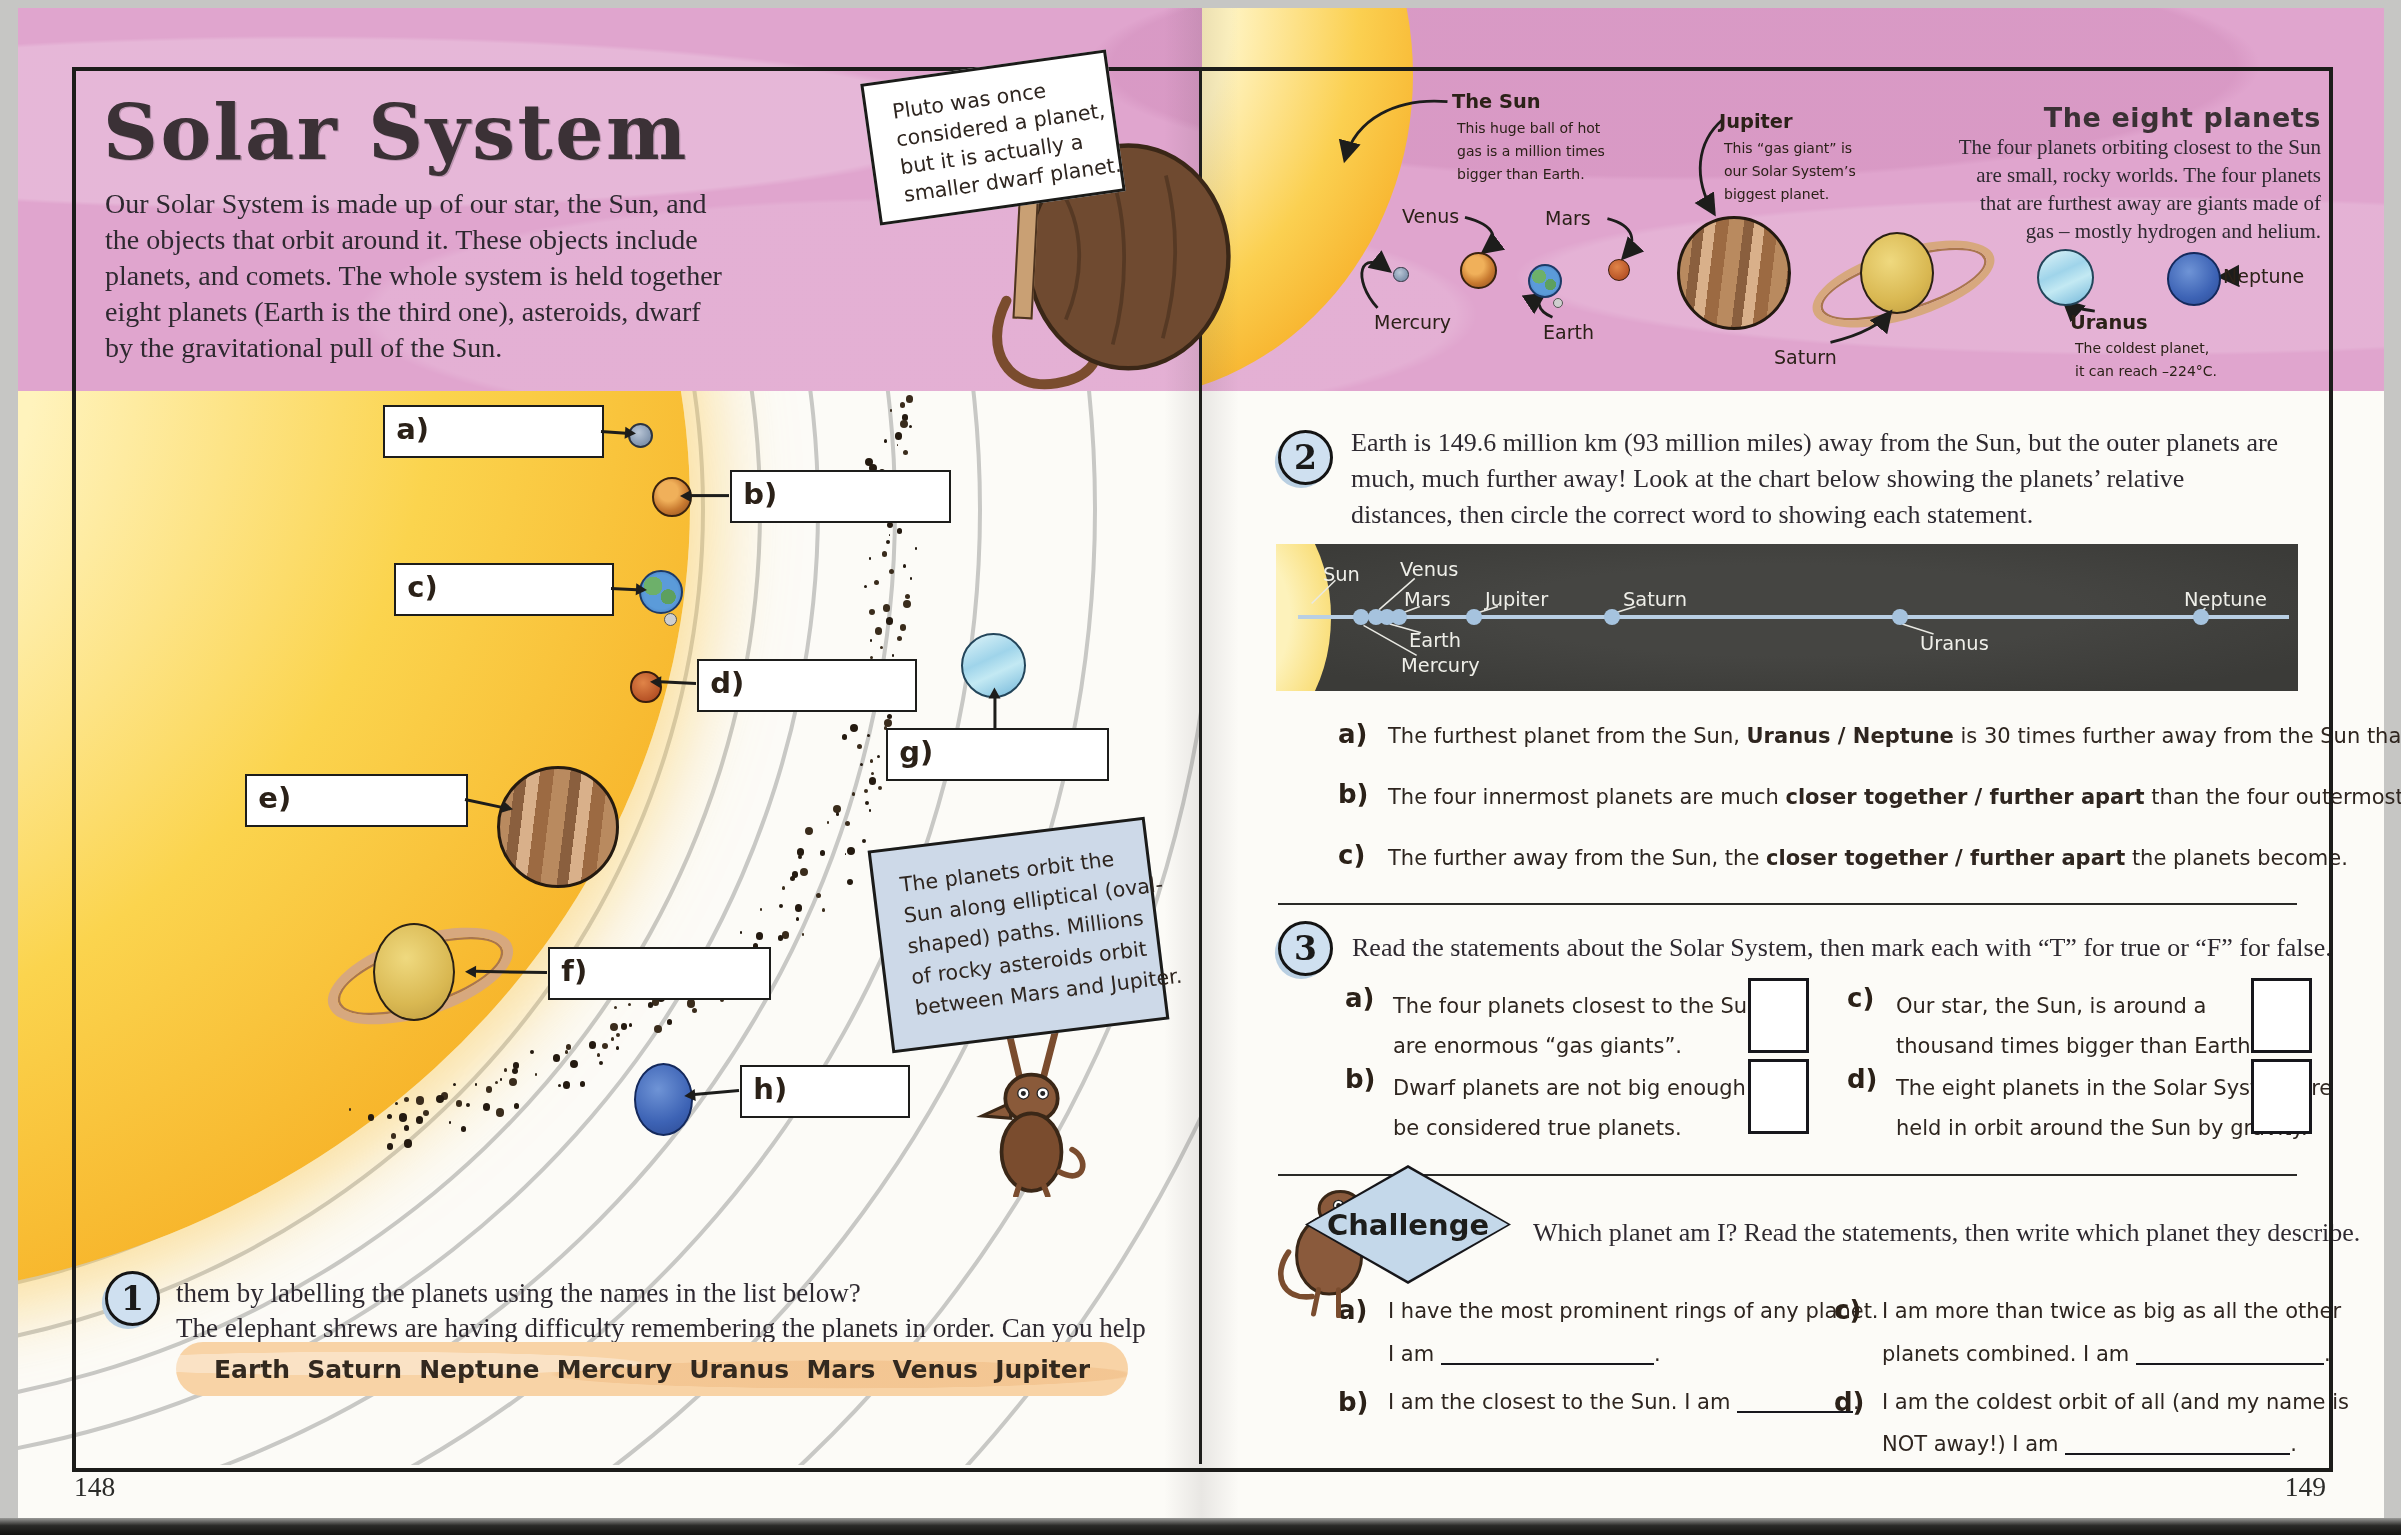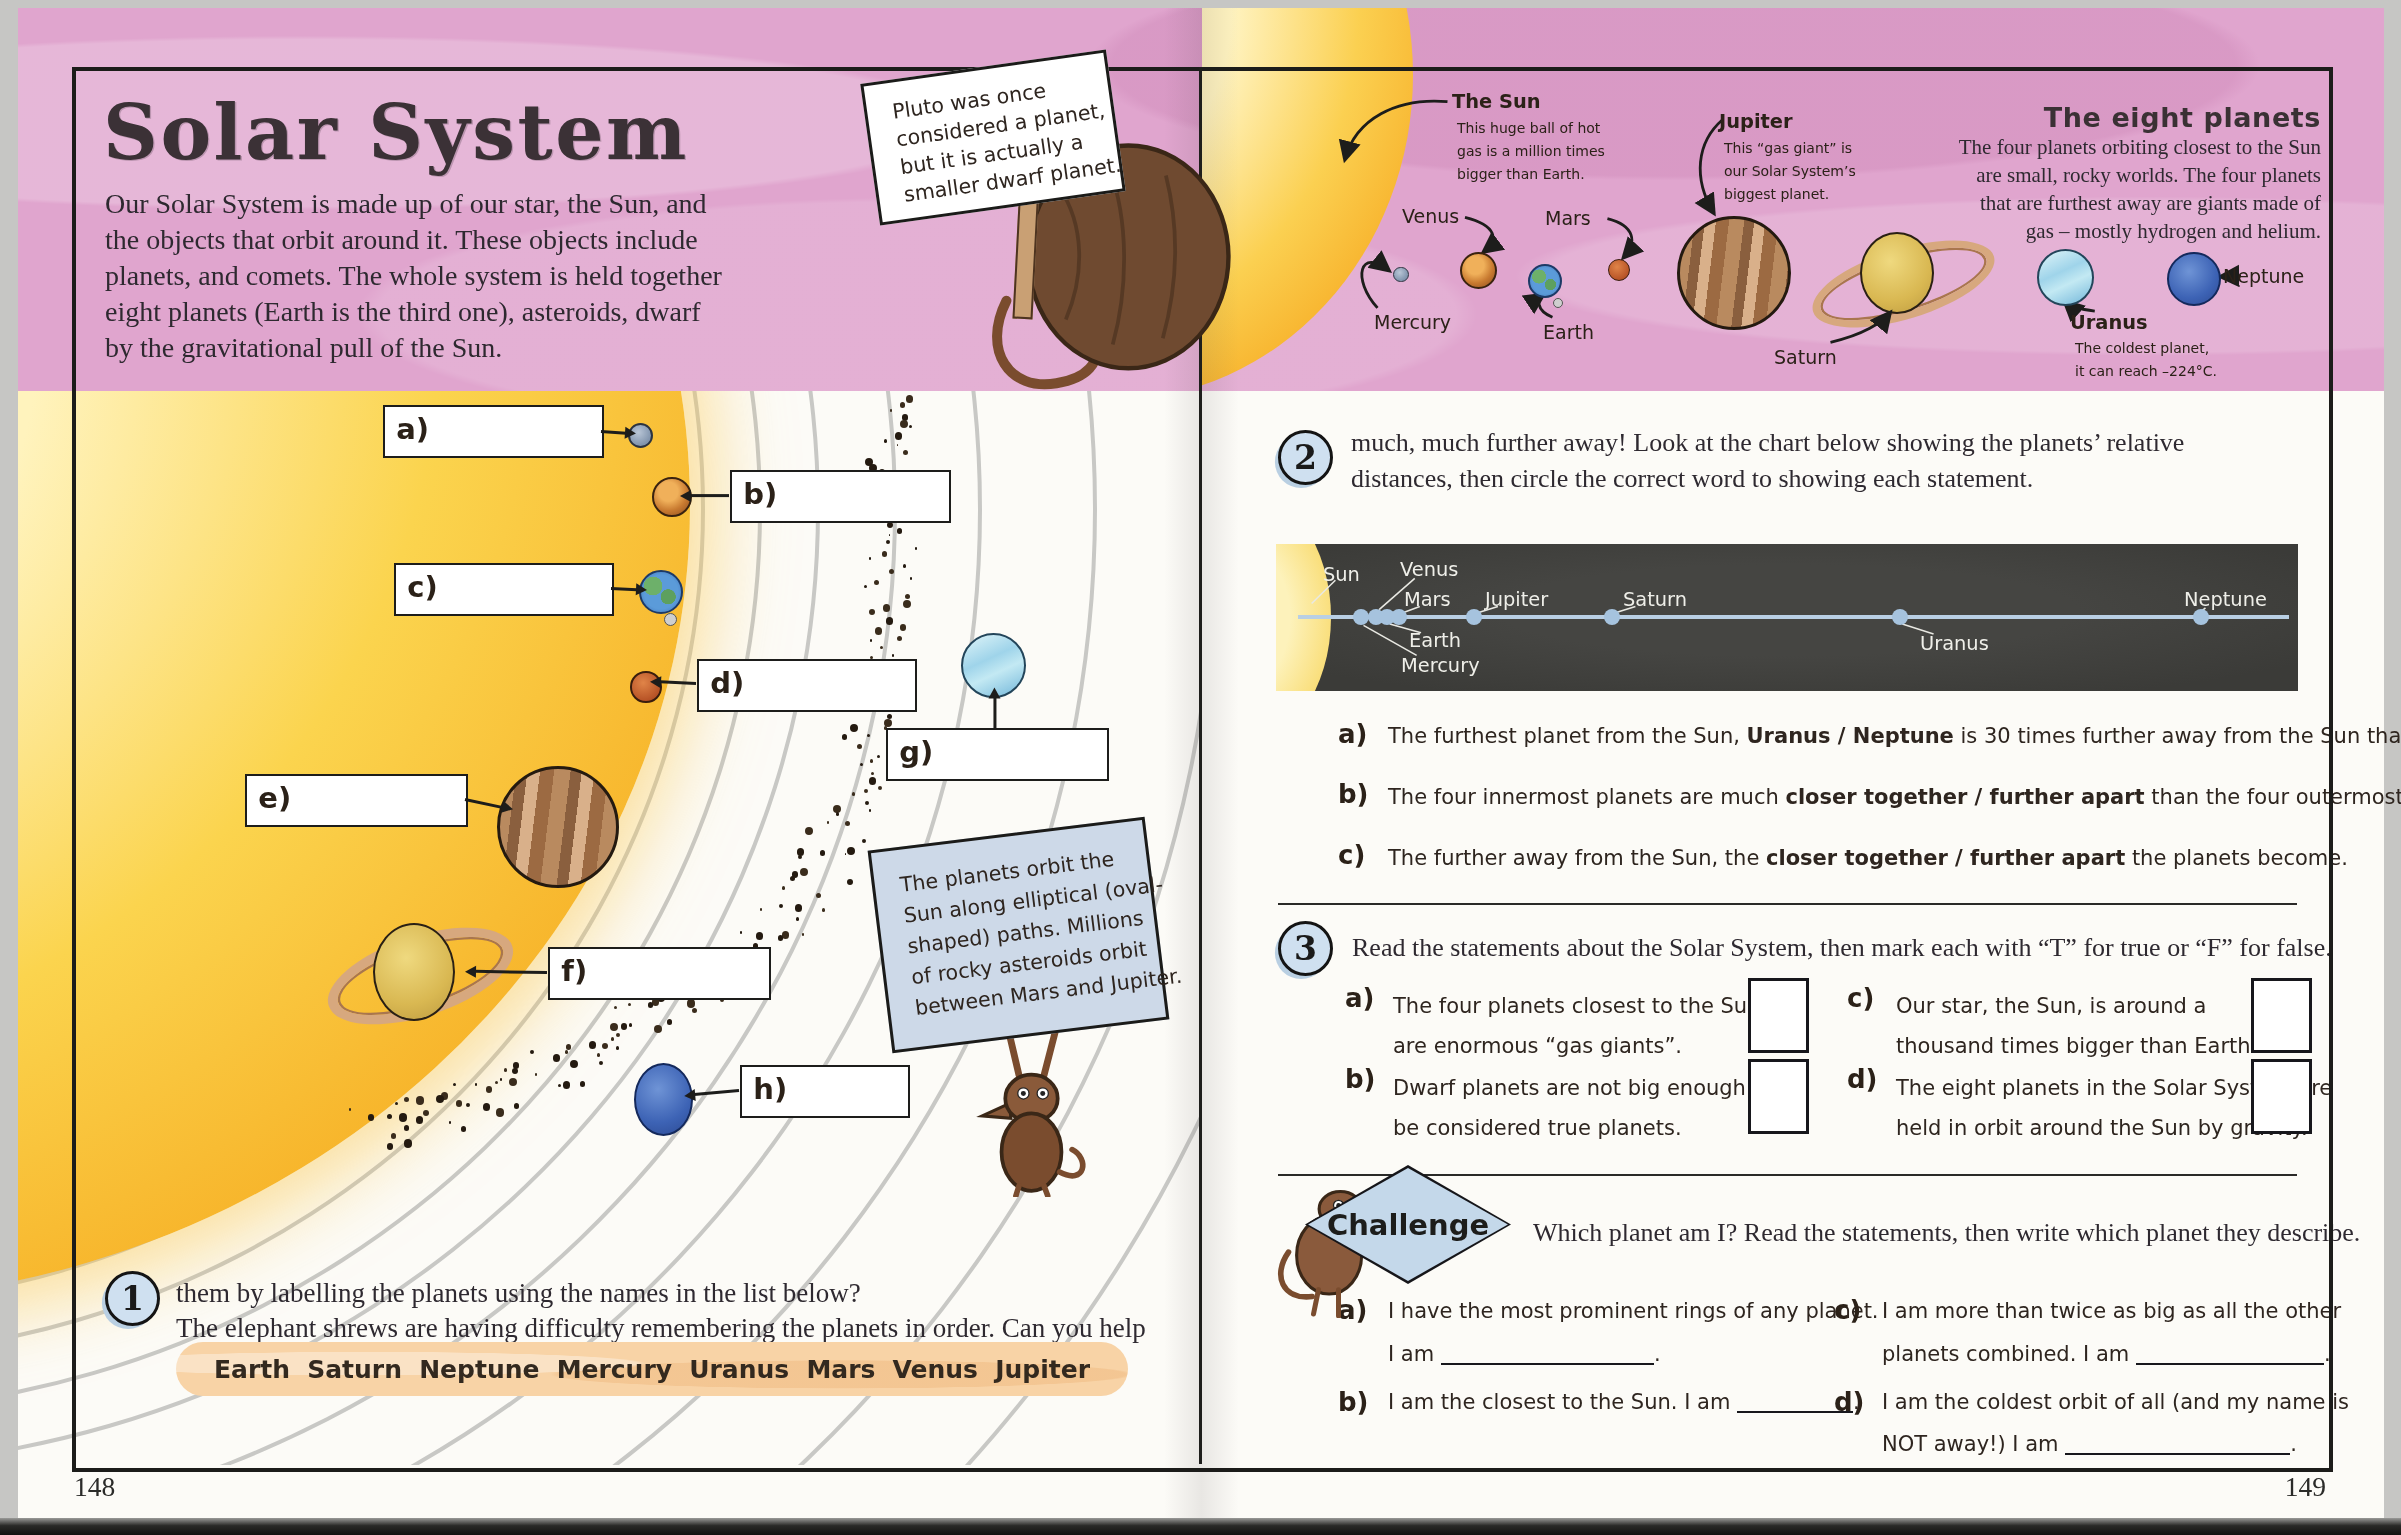--- a/index.html
+++ b/index.html
@@ -426,20 +426,21 @@
       <div class="bl">gas – mostly hydrogen and helium.</div>
     </div>
   </div>
 
   <div class="abs" style="left:1202px;top:391px;width:1129px;height:1074px;">
 
     <div class="qcircle abs" style="left:76px;top:39px;">
         <span>2</span>
       </div>
     <div class="abs serif" style="left:149px;top:34px;font-size:26px;line-height:36px;">
+      <div class="nowrap">Earth is 149.6 million km (93 million miles) away from the Sun, but the outer planets are</div>
       <div class="nowrap">much, much further away! Look at the chart below showing the planets’ relative</div>
       <div class="nowrap">distances, then circle the correct word to showing each statement.</div>
     </div>
 
     <div class="chart" style="left:74px;top:153px;width:1022px;height:147px;">
       <div class="abs" style="left:-133px;top:-58px;width:188px;height:263px;border-radius:50%;background:radial-gradient(ellipse at 40% 50%, #fdf2bb 0 45%, #f9dc73 75%, #f4c94e);"></div>
       <div class="abs" style="left:22px;top:71px;width:991px;height:4.4px;background:#b9cfe4;"></div>
       <svg class="abs" viewBox="0 0 1635 235" style="left:0;top:0;width:1022px;height:147px;">
         <g stroke="#e9e9e3" stroke-width="2.5">
           <line x1="95" y1="58" x2="57" y2="95"></line>

